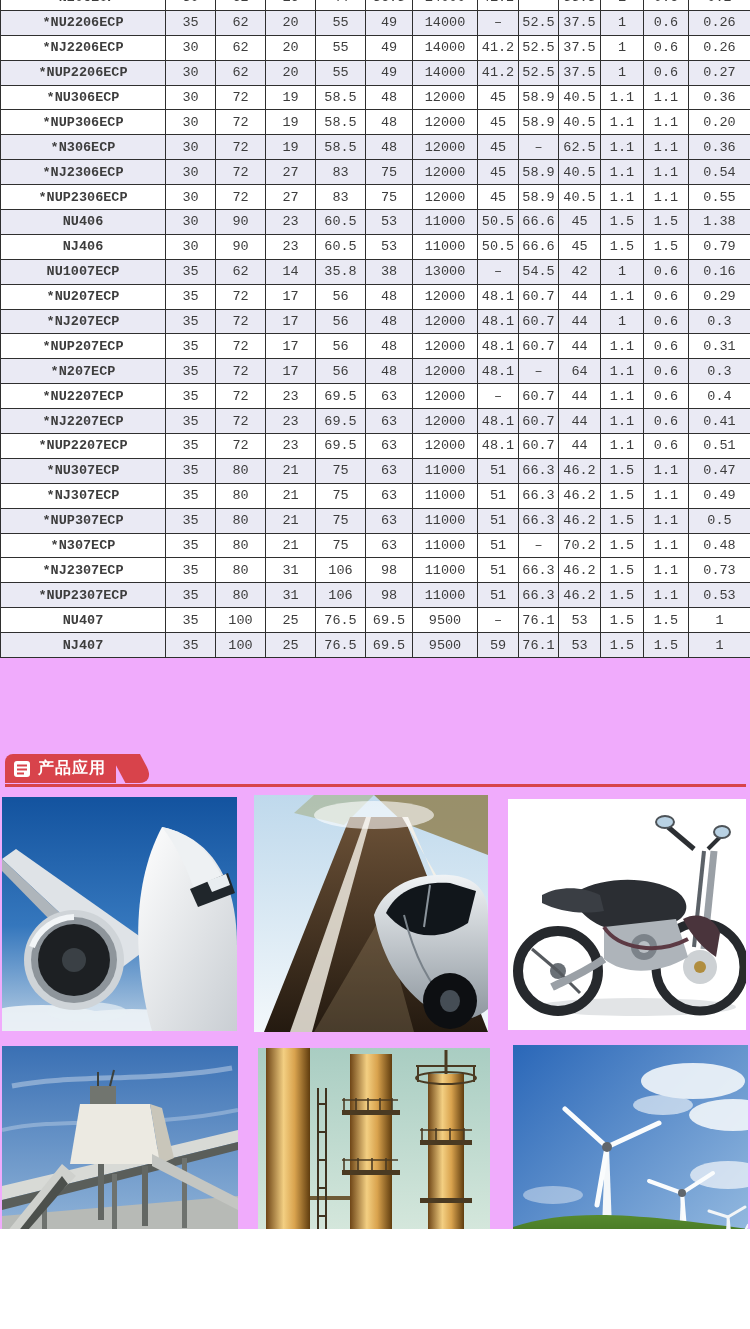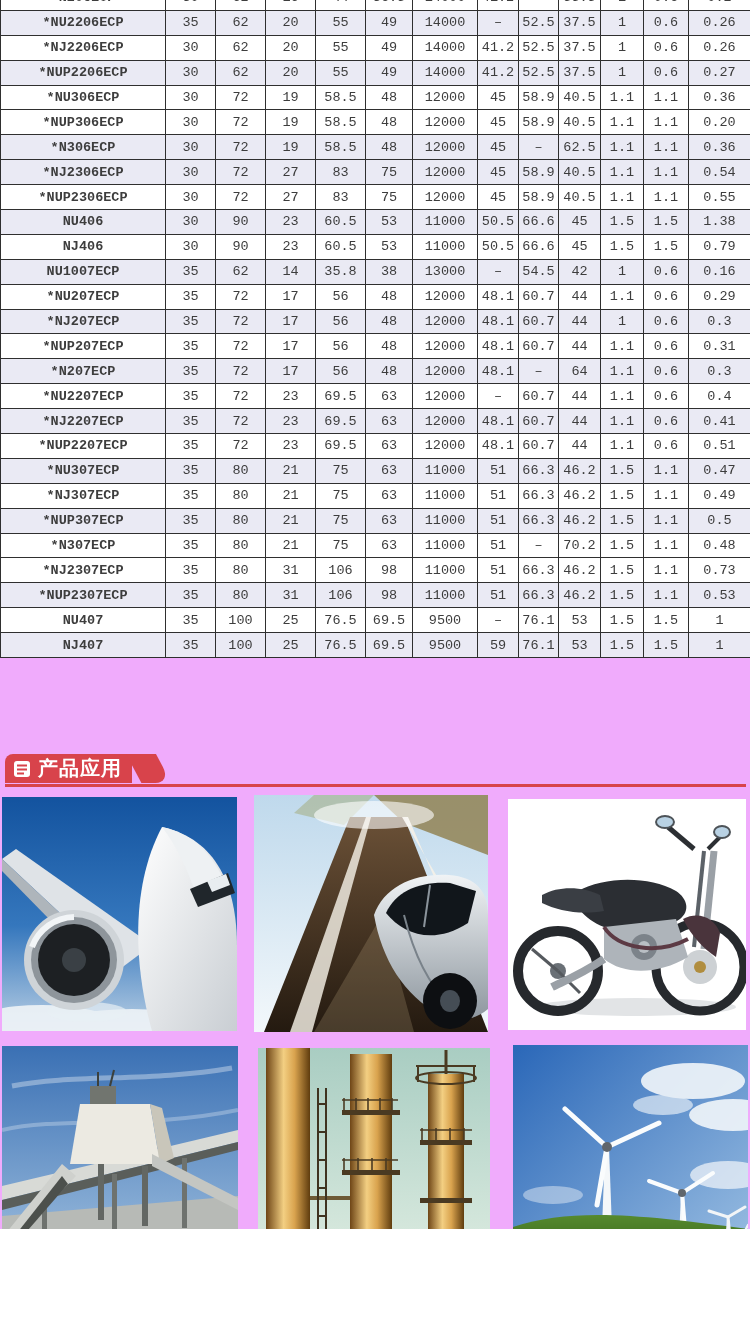--- a/index.html
+++ b/index.html
@@ -13,21 +13,21 @@
   table.spec td{border:1px solid #2f2f2f;height:23.9px;text-align:center;font-size:13.5px;
                 color:#3d3d3d;padding:0;overflow:hidden;white-space:nowrap;background:#fff;}
   tr.alt td{background:#eaeaf4;}
   td.model{text-align:left;padding-left:6px;color:#e8000d;font-weight:bold;font-size:14px;letter-spacing:0;}
   td.dcol{color:#e8000d;font-weight:normal;font-size:14px;}
 
   
   .section-header{position:absolute;left:5px;top:754px;width:741px;height:33px;}
   .badge{position:relative;display:inline-flex;align-items:center;gap:7px;background:#d8434b;
          color:#fff;height:29px;padding:0 10px 0 8px;border-radius:8px 0 0 0;
-         font-size:20px;font-weight:bold;letter-spacing:1px;z-index:2;}
+         font-size:16px;font-weight:bold;letter-spacing:1px;z-index:2;}
   .badge::after{content:"";position:absolute;right:-24px;top:0;height:29px;width:30px;
                 background:#d8434b;transform:skewX(28deg);transform-origin:0 0;
                 border-radius:0 0 16px 0;}
   .section-line{position:absolute;left:0;top:30px;width:741px;height:3px;background:#d8434b;}
   .doc-icon{display:inline-flex;}
 
   
   .fig{position:absolute;overflow:hidden;}
   .fig svg{display:block;width:100%;height:100%;}
 </style>

